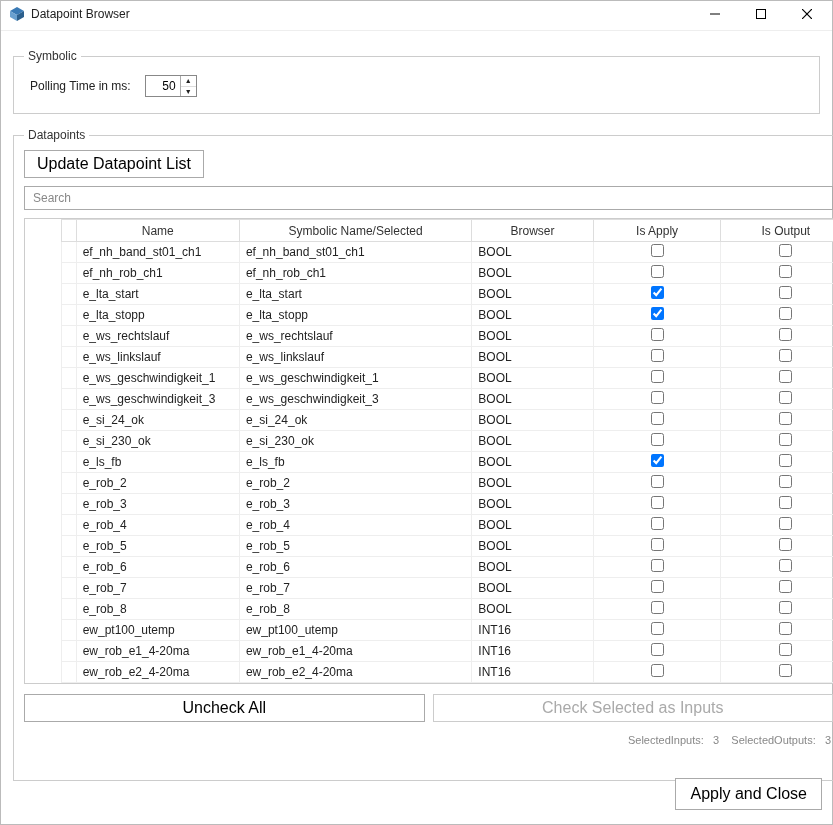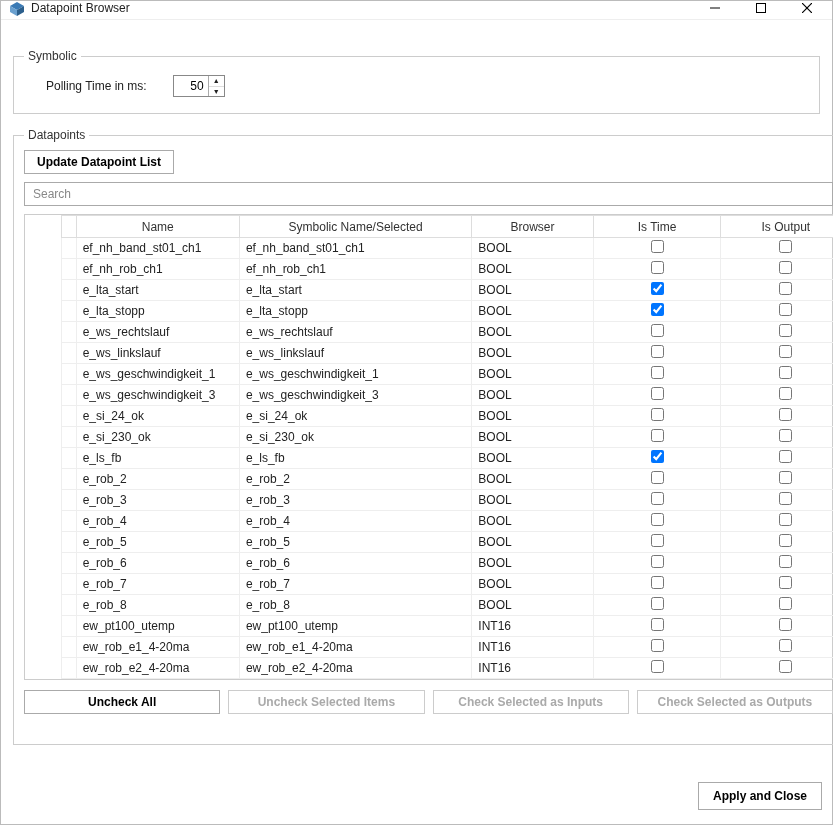--- a/index.html
+++ b/index.html
@@ -1,32 +1,32 @@
 <!DOCTYPE html>
 <html><head>
 <meta charset="utf-8">
 <style>
   * { box-sizing: border-box; }
   html, body { margin:0; padding:0; font-family: "Segoe UI", Tahoma, sans-serif; font-size:12px; color:#222; background:#fff; }
   .window { width:833px; height:825px; border:1px solid #bbb; background:#fff; position:relative; box-shadow:0 2px 6px rgba(0,0,0,0.15); }
-  .titlebar { height:19px; display:flex; padding:0 2px 4px 8px; border-bottom:1px solid #eee;}
+  .titlebar { height:30px; display:flex; align-items:center; padding:0 2px 4px 8px; border-bottom:1px solid #eee;}
   .titlebar .icon { width:16px; height:16px; margin-right:6px; display:flex; align-items:center; justify-content:center;}
   .titlebar .title { font-size:12px; flex:1;}
   .winctrls { display:flex; height:100%; }
   .winctrl { width:46px; display:flex; align-items:center; justify-content:center; cursor:default;}
   .content { position:absolute; top:30px; left:0; right:0; bottom:0; padding:10px 12px;}
   fieldset.group { border:1px solid #ccc; padding:8px 10px 12px 10px; margin:8px 0 14px 0; position:relative;}
   fieldset.group > legend { font-size:12px; padding:0 4px; color:#333;}
-  .settings-row { display:flex; align-items:center; gap:26px; padding:4px 6px;margin-left:16px;}
+  .settings-row { display:flex; align-items:center; gap:14px; padding:4px 6px;}
   .spinner { display:flex; border:1px solid #888; height:22px; width:52px; background:#fff;}
   .spinner input { border:none; width:34px; font-size:12px; text-align:right; padding:0 4px; outline:none;}
   .spinner .spbtns { display:flex; flex-direction:column; width:16px; border-left:1px solid #aaa;}
   .spinner .spbtn { flex:1; font-size:7px; line-height:1; display:flex; align-items:center; justify-content:center; cursor:default;}
   .spinner .spbtn:first-child { border-bottom:1px solid #ddd;}
-  button.ctl { background:#fff; border:1px solid #aaa; padding:4px 12px; font-size:12px; cursor:default;font-weight:bold;}
+  button.ctl { background:#fff; border:1px solid #aaa; padding:4px 12px; font-size:16px; cursor:default;}
   button.ctl:disabled { color:#aaa; border-color:#ccc;}
   .dp-inner { display:flex; flex-direction:column; gap:8px;}
   .searchbox { border:1px solid #aaa; background:#4c1d95; height:24px;}
   .searchbox input { border:none; outline:none; width:100%; height:100%; padding:0 8px; font-size:12px;}
   .searchbox input::placeholder { color:#888;}
   .tablewrap { border:1px solid #ccc; position:relative;}
   table.tgrid { width:100%; border-collapse:collapse; table-layout:fixed;margin-left:36px;}
   table.tgrid th { background:#fff; border:1px solid #ddd; font-weight:400; font-size:12px; height:22px; text-align:center; color:#333;}
   table.tgrid td { border:1px solid #eee; font-size:12px; height:21px; padding:0 6px; white-space:nowrap; overflow:hidden;}
   table.tgrid td.center { text-align:center; padding:0;}
@@ -114,21 +114,21 @@
                 <col class="col-in">
                 <col class="col-out">
                 <col class="col-scroll">
             </colgroup>
             <thead>
               <tr>
                 <th></th>
                 <th>Name</th>
                 <th>Symbolic Name/Selected</th>
                 <th>Browser</th>
-                <th>Is Time</th>
+                <th>Is Apply</th>
                 <th>Is Output</th>
                 <th></th>
               </tr>
             </thead>
             <tbody id="tbody">
                 <tr>
                   <td class="center"></td>
                   <td>ef_nh_band_st01_ch1</td>
                   <td>ef_nh_band_st01_ch1</td>
                   <td>BOOL</td>
@@ -298,25 +298,29 @@
                   <td>INT16</td>
                   <td class="center"><input type="checkbox" style=""></td>
                   <td class="center"><input type="checkbox" style=""></td>
                 </tr>
               </tbody>
           </table>
         </div>
 
         <div class="btnrow">
           <button class="ctl">Uncheck All</button>
-          <button class="ctl" disabled="">Uncheck Selected Items</button>
           <button class="ctl" disabled="">Check Selected as Inputs</button>
-          <button class="ctl" disabled="">Check Selected as Outputs</button>
-        </div>
-
+        </div>
+
+        <div class="statusrow">
+          <span>SelectedInputs:</span>&nbsp;&nbsp;
+          <span>3</span>&nbsp;&nbsp;&nbsp;
+          <span>SelectedOutputs:</span>&nbsp;&nbsp;
+          <span>3</span>
+        </div>
       </div>
     </fieldset>
 
     <div class="footer">
       <button class="ctl" style="padding:6px 14px;">Apply and Close</button>
     </div>
 
   </div>
 </div>
 

